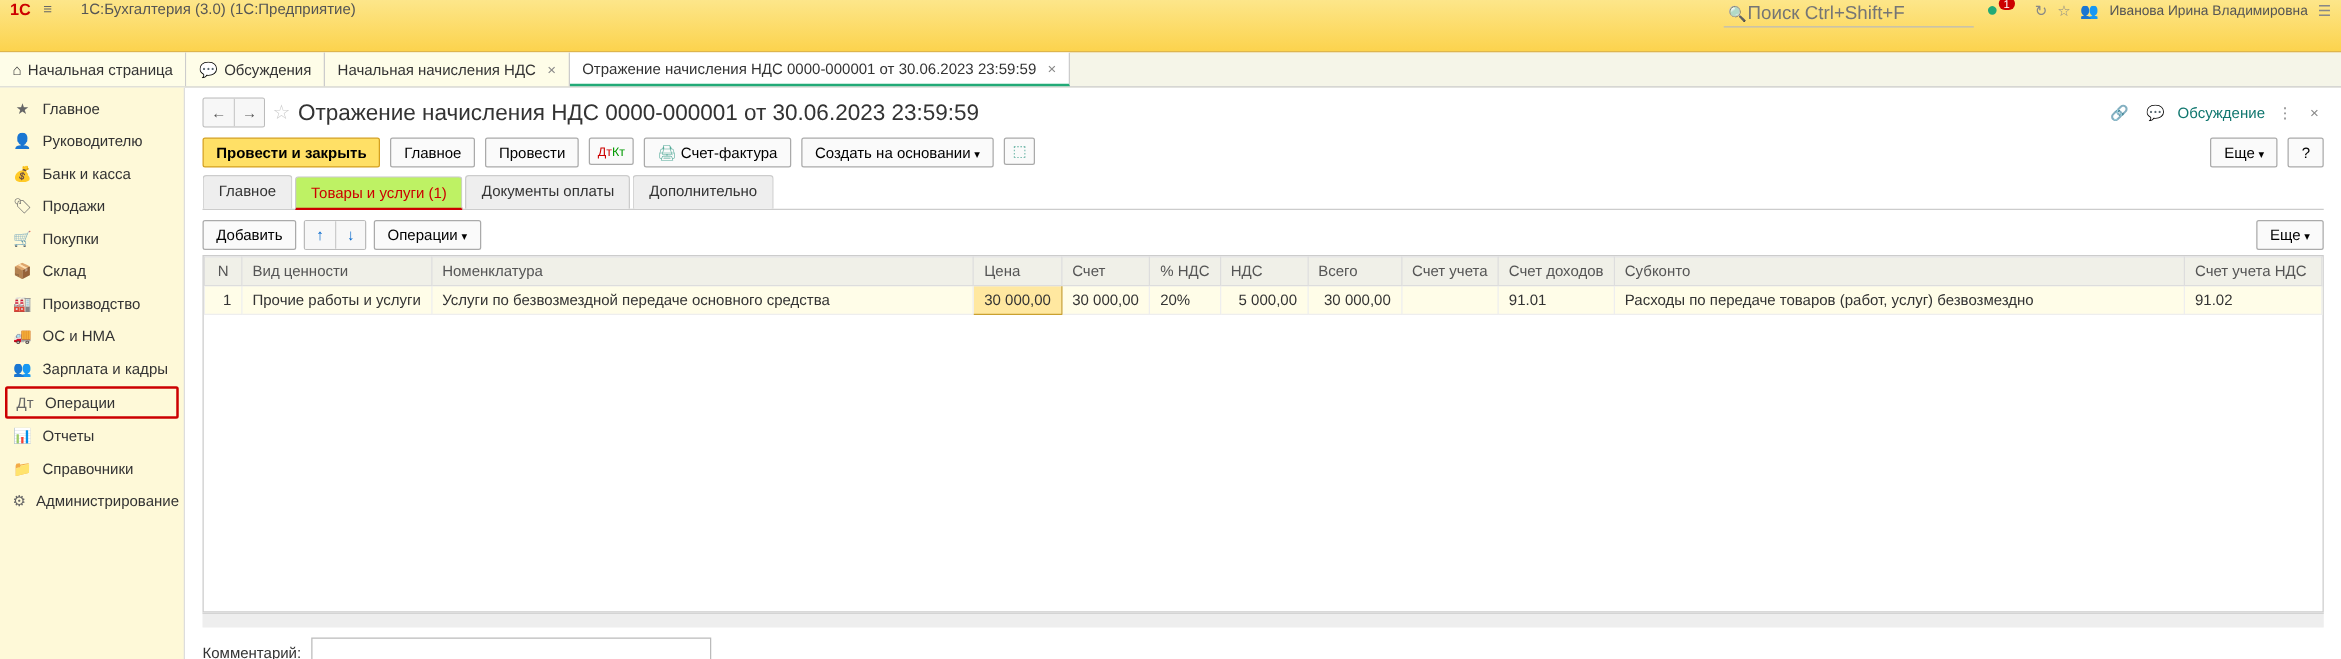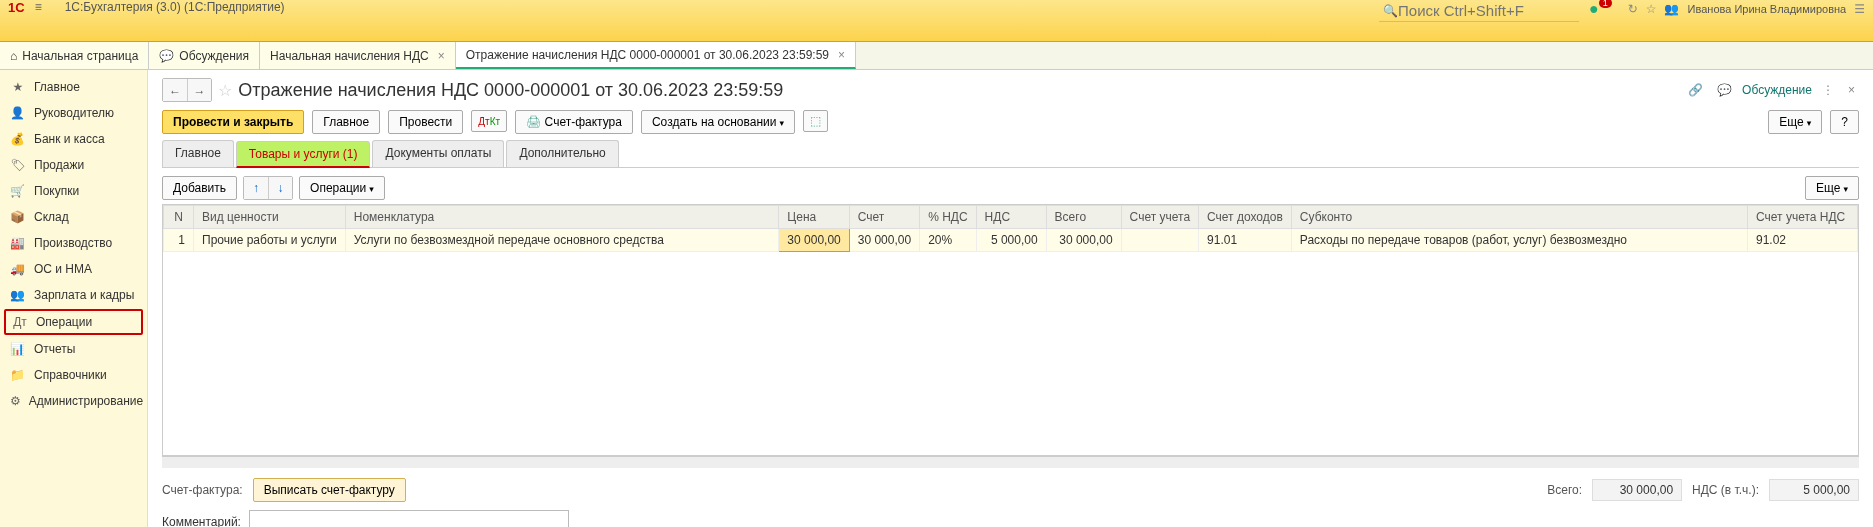--- a/index.html
+++ b/index.html
@@ -255,28 +255,19 @@
             <td></td>
             <td>91.01</td>
             <td>Расходы по передаче товаров (работ, услуг) безвозмездно</td>
             <td>91.02</td>
           </tr>
         </tbody>
       </table>
     </div>
     <div class="hscroll"></div>
 
-    <div class="footer-row">
-      <span class="label">Счет-фактура:</span>
-      <button class="btn" style="background:#fff5d6;border-color:#d4b050">Выписать счет-фактуру</button>
-      <span class="spacer"></span>
-      <span class="label">Всего:</span>
-      <span class="ro-field">30 000,00</span>
-      <span class="label">НДС (в т.ч.):</span>
-      <span class="ro-field">5 000,00</span>
-    </div>
 
     <div class="comment-row">
       <span class="label">Комментарий:</span>
       <input type="text" style="">
     </div>
   </div>
 </div>
 
 </body></html>

